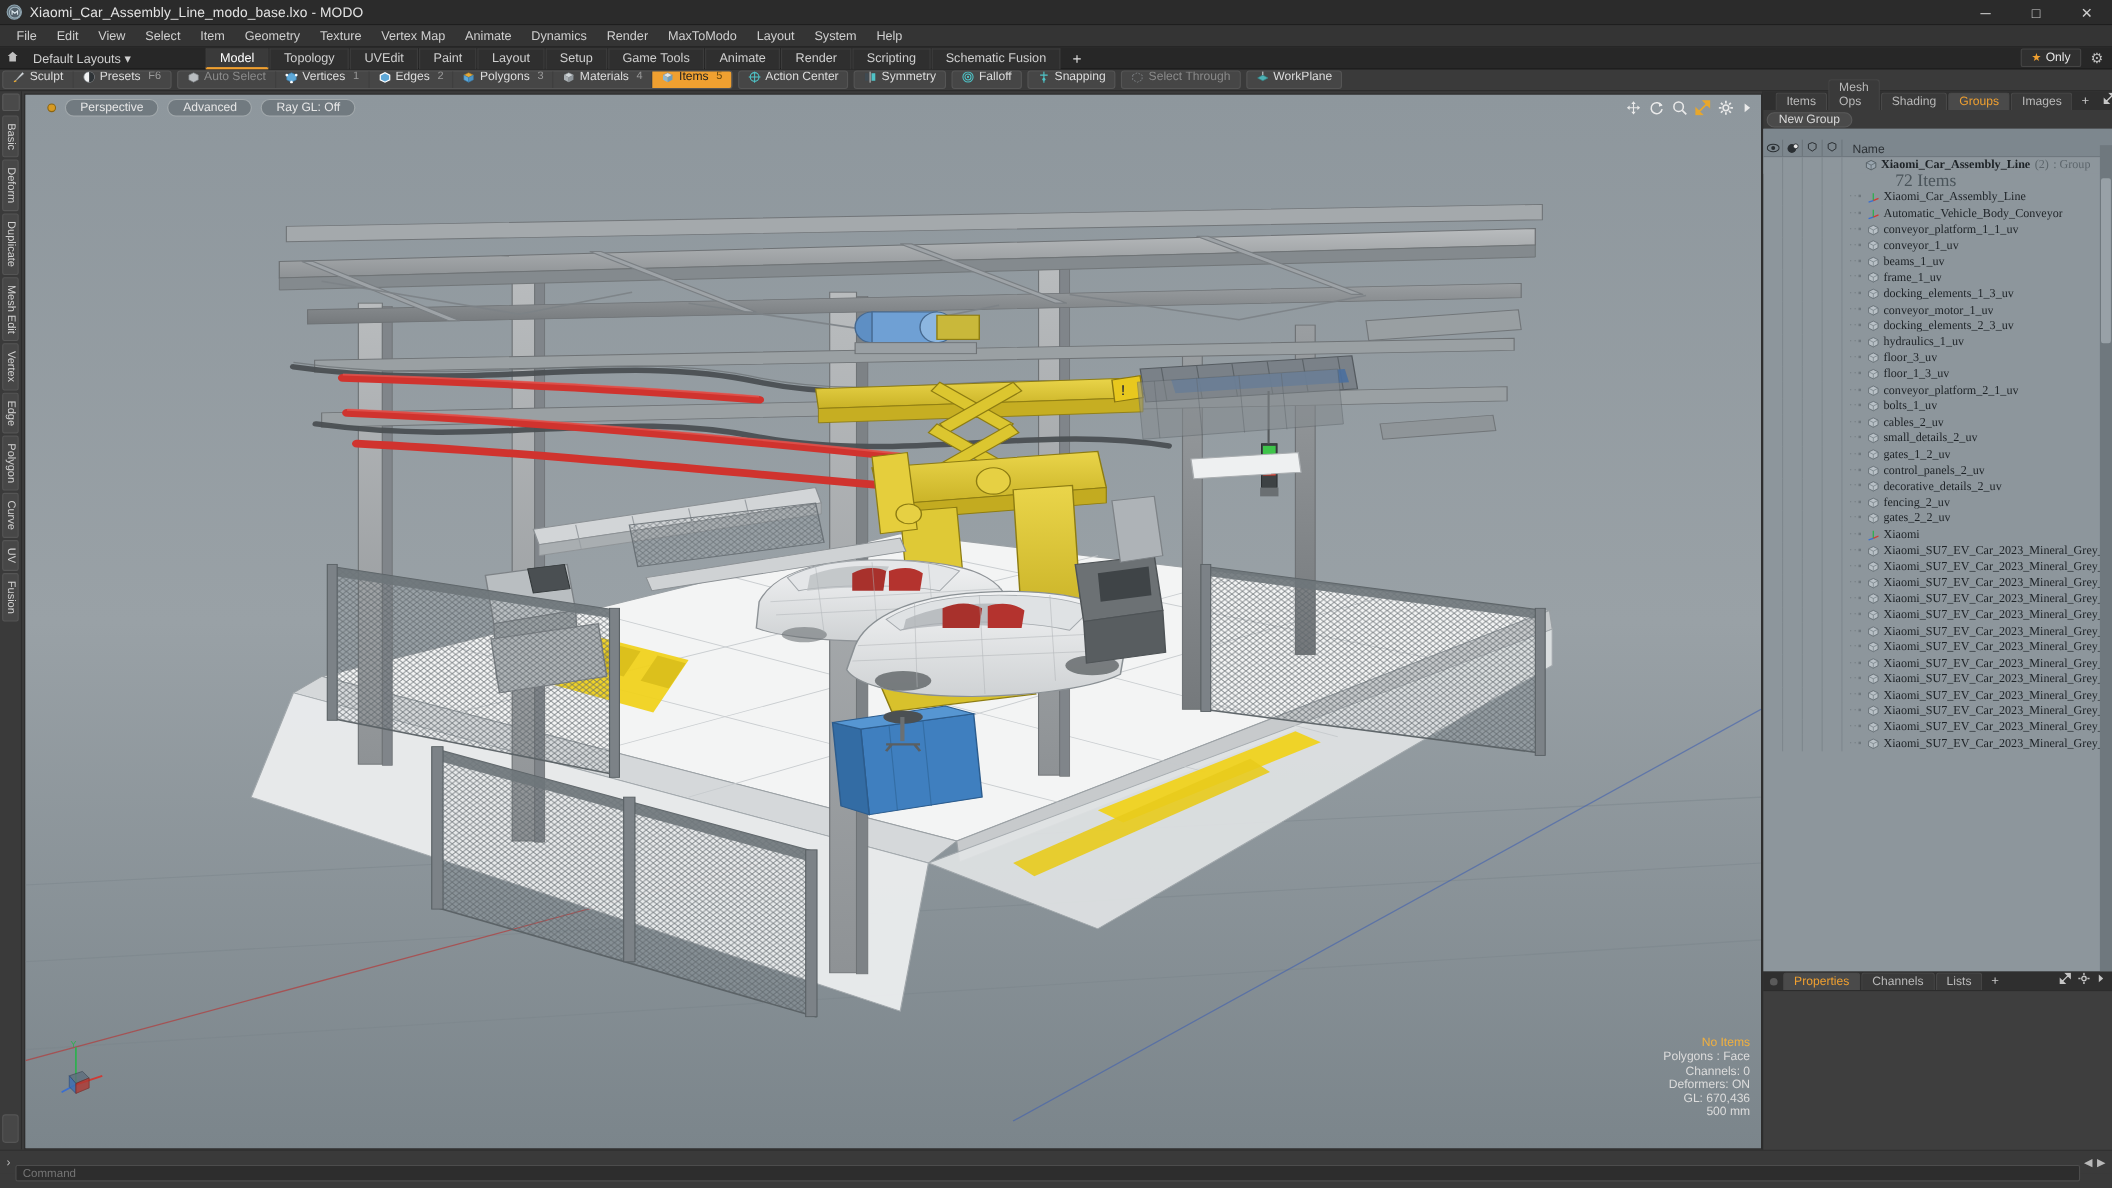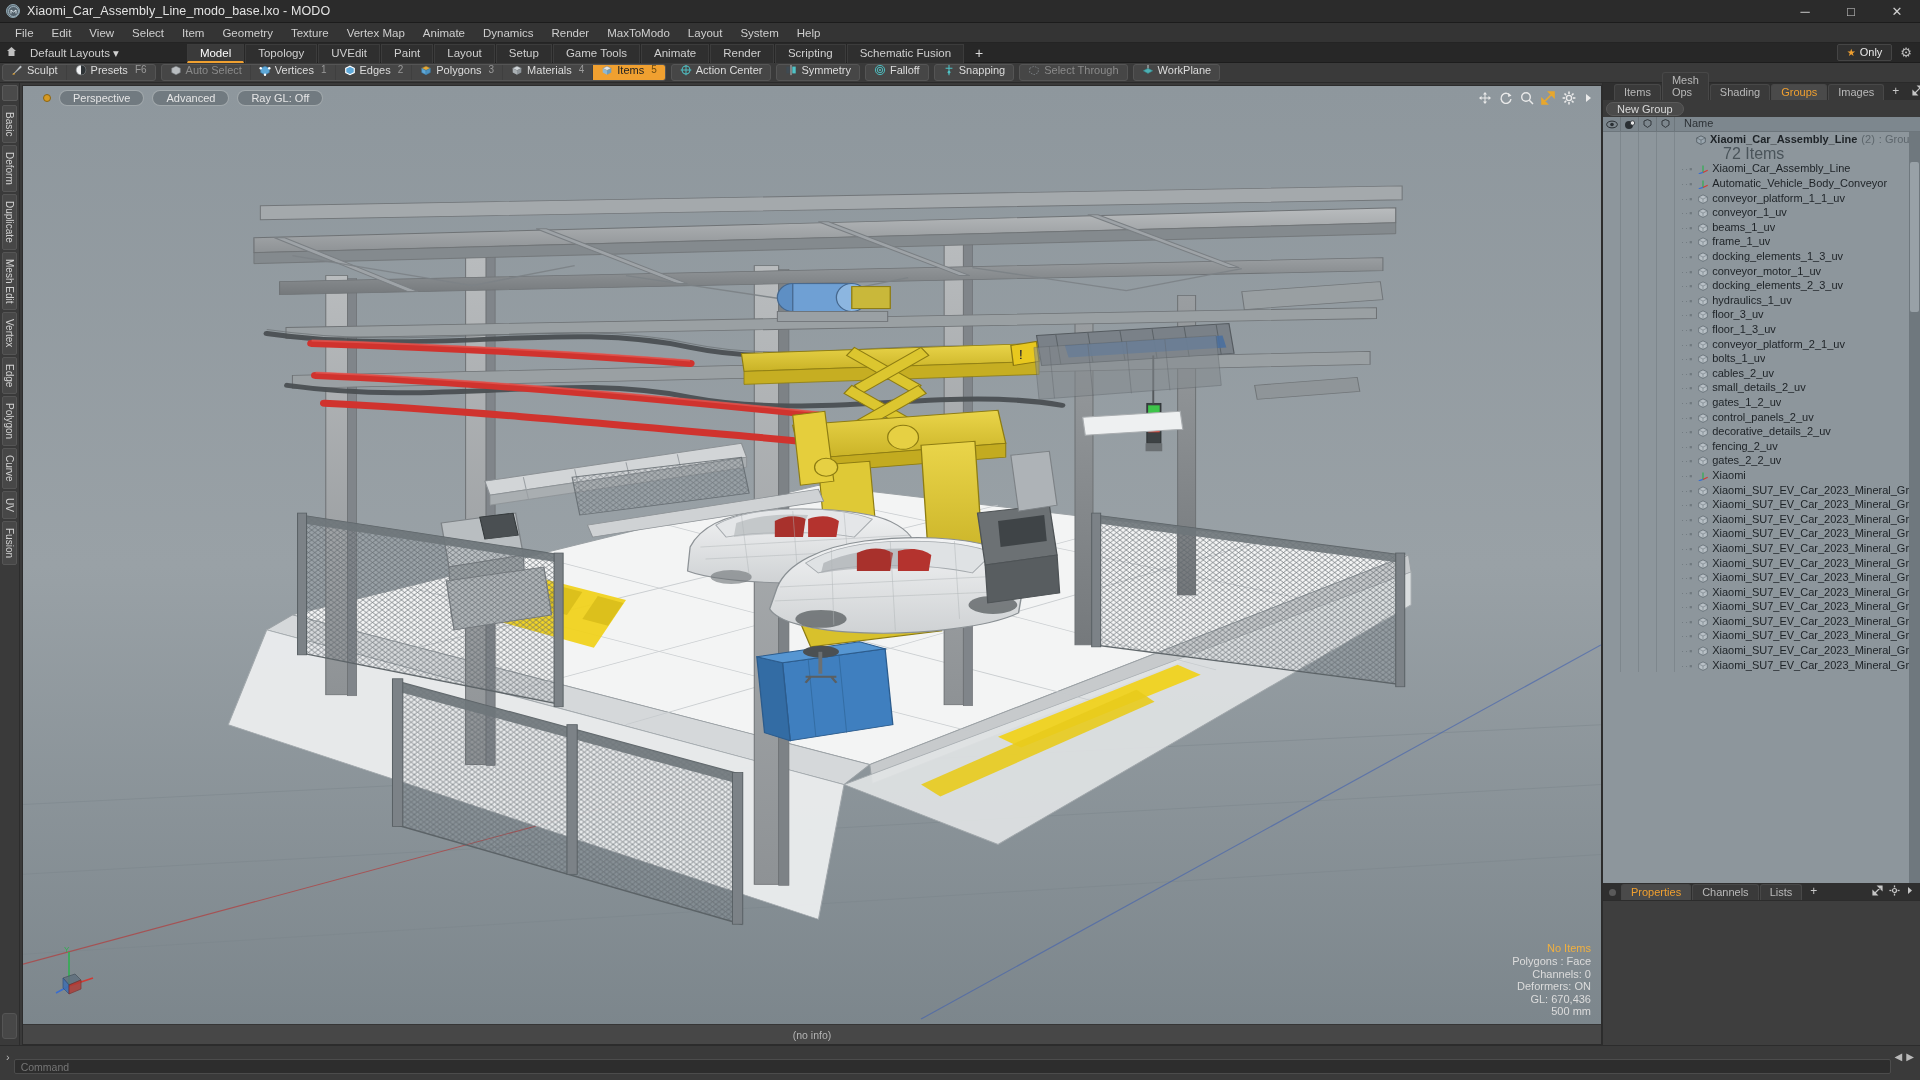--- a/index.html
+++ b/index.html
@@ -97,32 +97,32 @@
     border:1px solid #484848; border-bottom:none; margin-right:1px; border-radius:3px 3px 0 0;}
   .rd-tab.active{ color:#f0a030; background:#4a4a4a;}
   .rd-plus{ font-size:12px;color:#c9c9c9; padding:0 7px 2px;}
   .rd-icons{ margin-left:auto; display:flex; gap:6px; padding:0 6px 2px; color:#bdbdbd; font-size:11px;}
 
   .rd-newgroup{ height:17px; background:#3a3a3a; display:flex; align-items:center; padding:0 3px;}
   .ng-btn{ font-size:11px;color:#dadada;background:#4a4a4a;border:1px solid #5a5a5a;
     border-radius:8px; padding:0 10px; height:14px; line-height:13px;}
 
   .tree{ flex:1; background:#8d969c; overflow:hidden; position:relative; }
-  .tree-head{ display:flex; height:15px; background:#7d878e; border-bottom:1px solid #6d767c;
-    align-items:flex-start; font-size:10px; color:#2a2f33;}
+  .tree-head{ display:flex; height:26px; background:#7d878e; border-bottom:1px solid #6d767c;
+    align-items:flex-end; font-size:10px; color:#2a2f33;}
   .th-col{ width:18px; display:flex;align-items:center;justify-content:center;
     border-right:1px solid #6d767c; height:15px;}
   .th-name{ padding-left:9px; font-size:11px; color:#2d3236;}
   .tree-body{ position:relative; }
   .row{ display:flex; align-items:center; height:14.6px; font-size:11px; color:#1d2226;
     white-space:nowrap; }
   .row .cols{ display:flex; flex:0 0 72px; height:14.6px;}
   .row .cols span{ width:18px; border-right:1px solid #7e878d; height:14.6px;
     display:flex;align-items:center;justify-content:center;}
-  .row .lbl{ padding-left:6px; display:flex; align-items:flex-end; gap:4px; overflow:hidden;}
+  .row .lbl{ padding-left:6px; display:flex; align-items:flex-start; gap:4px; overflow:hidden;font-family:Liberation Serif, serif;}
   .row.grp{ font-weight:bold; background:#8d969c;}
   .row.grp .lbl{ padding-left:20px; }
   .grp-meta{ color:#5d666c; font-weight:normal; }
   .grp-type{ color:#5d666c; font-weight:normal;}
   .row.sub{ color:#4a545a; font-size:16px;}
   .item-ico{ width:11px;height:11px; flex:0 0 11px;}
   .dots{ color:#6f787e; letter-spacing:1px; font-size:9px;}
   .tree-scroll{ position:absolute; right:0; top:15px; bottom:0; width:11px; background:#6f787e;}
   .tree-thumb{ position:absolute; right:1px; top:30px; width:9px; height:150px;
     background:#98a1a7; border-radius:2px;}
@@ -728,23 +728,20 @@
 
       <div class="vp-info">
         <div class="hl">No Items</div>
         <div>Polygons : Face</div>
         <div>Channels: 0</div>
         <div>Deformers: ON</div>
         <div>GL: 670,436</div>
         <div>500 mm</div>
       </div>
 
-      <div class="statusbar">
-        <span>(no info)</span>
-      </div>
     </div>
   </div>
 
   <div class="rightdock">
 
     <div class="rd-tabsrow">
       <div class="rd-circle"></div>
       <div style="display:flex;align-items:flex-end;" id="rdtabs">
           <div class="rd-tab">Items</div>
           <div class="rd-tab">Mesh Ops</div>

